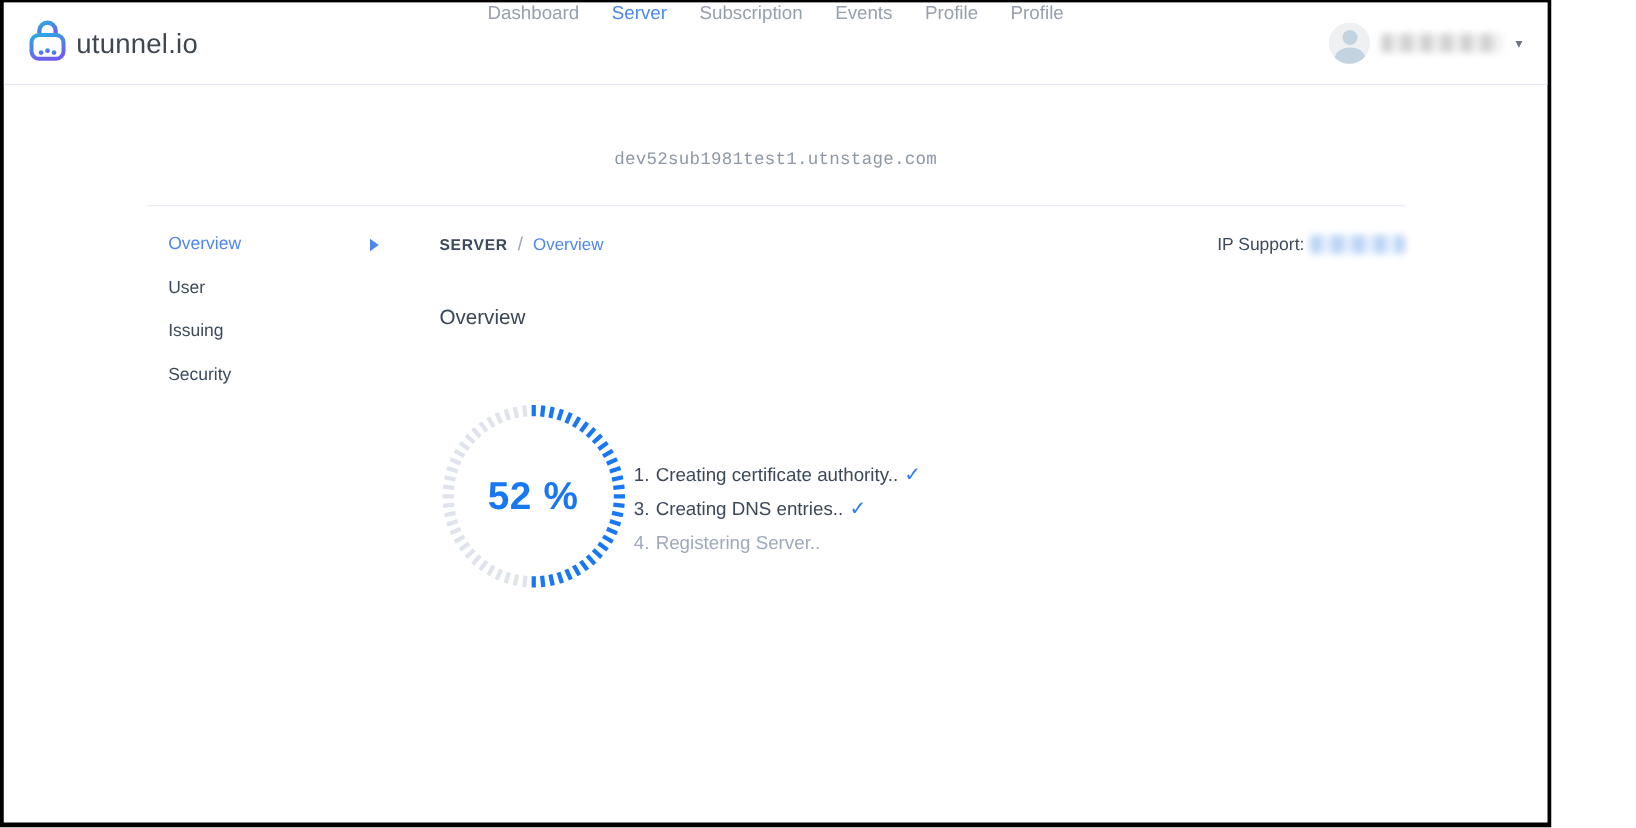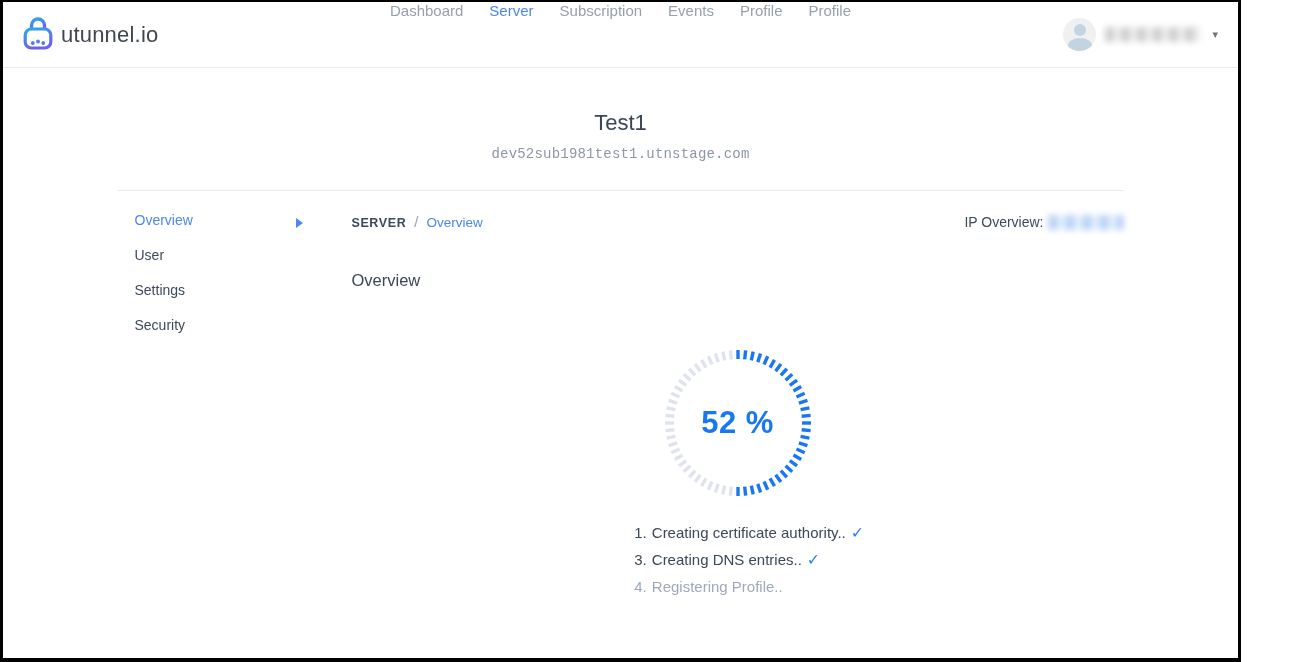--- a/index.html
+++ b/index.html
@@ -90,32 +90,32 @@
   .main-col { flex: 1 1 auto; }
   .crumb-row { display: flex; align-items: baseline; }
   .crumb-section { font-size: 12.5px; font-weight: 700; color: #3d4a5c; letter-spacing: 0.6px; }
   .crumb-sep { font-size: 15px; color: #9aa4b2; margin: 0 8px; font-weight: 300; }
   .crumb-page { font-size: 13.5px; color: var(--accent, #4d87ee); cursor: pointer; }
   .ip-wrap { margin-left: auto; font-size: 14px; color: #3d4a5c; display: flex; align-items: center; gap: 4px; }
   .redacted-ip { width: 76px; height: 15px; background: repeating-linear-gradient(90deg,#bcd4f5 0 10px,#e8f1fd 10px 17px); }
 
   .section-heading { margin-top: 41px; font-size: 16.5px; color: #3b4656; font-weight: 500; }
 
-  .progress-wrap { display: flex; flex-direction: column; align-items: center; margin-top: 58px; }
+  .progress-wrap { display: flex; flex-direction: row; align-items: center; margin-top: 58px; }
   .ring-box { position: relative; width: 150px; height: 150px; }
   .ring-box svg { display: block; }
   .ring-label {
     position: absolute; inset: 0; display: flex; align-items: center; justify-content: center;
     font-size: 31px; font-weight: 700; color: var(--progress-blue, #1877f2); letter-spacing: 0.5px;
   }
   .tick-on { stroke: var(--progress-blue, #1877f2); }
   .tick-off { stroke: var(--progress-track, #dfe4ec); }
 
   .steps { margin-top: 21px; list-style: none; }
-  .step { font-size: 15px; line-height: 27px; color: #3c4858; white-space: nowrap; margin-left: 18px; }
+  .step { font-size: 15px; line-height: 27px; color: #3c4858; white-space: nowrap; }
   .step.pending { color: #9fa9bc; }
   .step .num { display: inline-block; min-width: 18px; text-align: right; margin-right: 5px; }
   .check { color: #2d7ff0; font-size: 16px; margin-left: 5px; font-weight: 400; }
 </style>
 </head>
 <body>
 
 <div class="frame">
 
   <div class="header">
@@ -154,47 +154,46 @@
       <span class="avatar">
         <span class="head"></span>
           <span class="shoulders"></span>
       </span>
       <span class="redacted redacted-name"></span>
       <span class="caret">▾</span>
     </div>
   </div>
 
   <div class="page-head">
-    <div class="server-title">Test1</div>
     <div class="server-host">dev52sub1981test1.utnstage.com</div>
   </div>
 
   <div class="container">
     <hr class="divider">
 
     <div class="content-row">
 
       <div class="side-col">
           <div class="side-item active">Overview</div>
           <div class="side-item">User</div>
-          <div class="side-item">Settings</div>
+          <div class="side-item">Issuing</div>
           <div class="side-item">Security</div>
         </div>
 
       <div class="arrow-col">
         <span class="tri-icon"></span>
       </div>
 
       <div class="main-col">
         <div class="crumb-row">
           <span class="crumb-section">SERVER</span>
           <span class="crumb-sep">/</span>
           <span class="crumb-page">Overview</span>
           <span class="ip-wrap">
-            <span>IP Overview:</span>
+            <span>IP Support:</span>
             <span class="redacted redacted-ip"></span>
           </span>
         </div>
 
         <div class="section-heading">Overview</div>
 
         <div class="progress-wrap">
           <div class="ring-box">
             <svg id="ring-svg" width="150" height="150" viewBox="0 0 150 150">
                 <line x1="75.00" y1="11.00" x2="75.00" y2="2.00" stroke-width="3.4" class="tick-on"></line>
@@ -257,19 +256,19 @@
                 <line x1="55.22" y1="14.13" x2="52.44" y2="5.57" stroke-width="3.4" class="tick-off"></line>
                 <line x1="61.69" y1="12.40" x2="59.82" y2="3.60" stroke-width="3.4" class="tick-off"></line>
                 <line x1="68.31" y1="11.35" x2="67.37" y2="2.40" stroke-width="3.4" class="tick-off"></line>
               </svg>
             <div class="ring-label">52 %</div>
           </div>
 
           <ul class="steps">
               <li class="step"><span class="num">1.</span><span>Creating certificate authority..</span><span class="check">✓</span></li>
               <li class="step"><span class="num">3.</span><span>Creating DNS entries..</span><span class="check">✓</span></li>
-              <li class="step pending"><span class="num">4.</span><span>Registering Profile..</span></li>
+              <li class="step pending"><span class="num">4.</span><span>Registering Server..</span></li>
             </ul>
         </div>
       </div>
     </div>
   </div>
 </div>
 
 </body></html>

